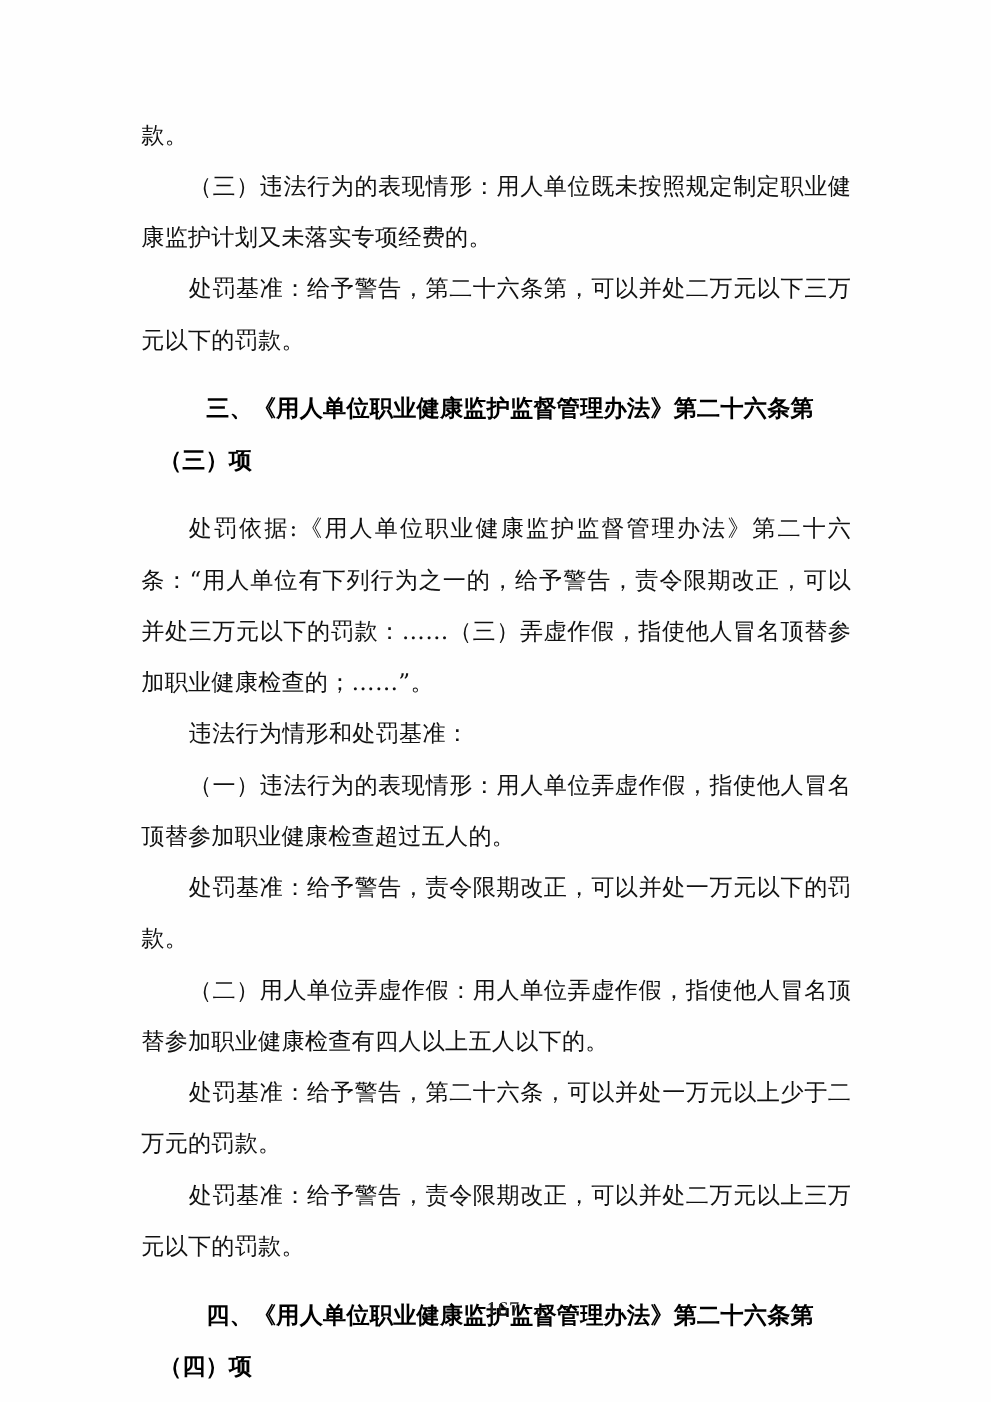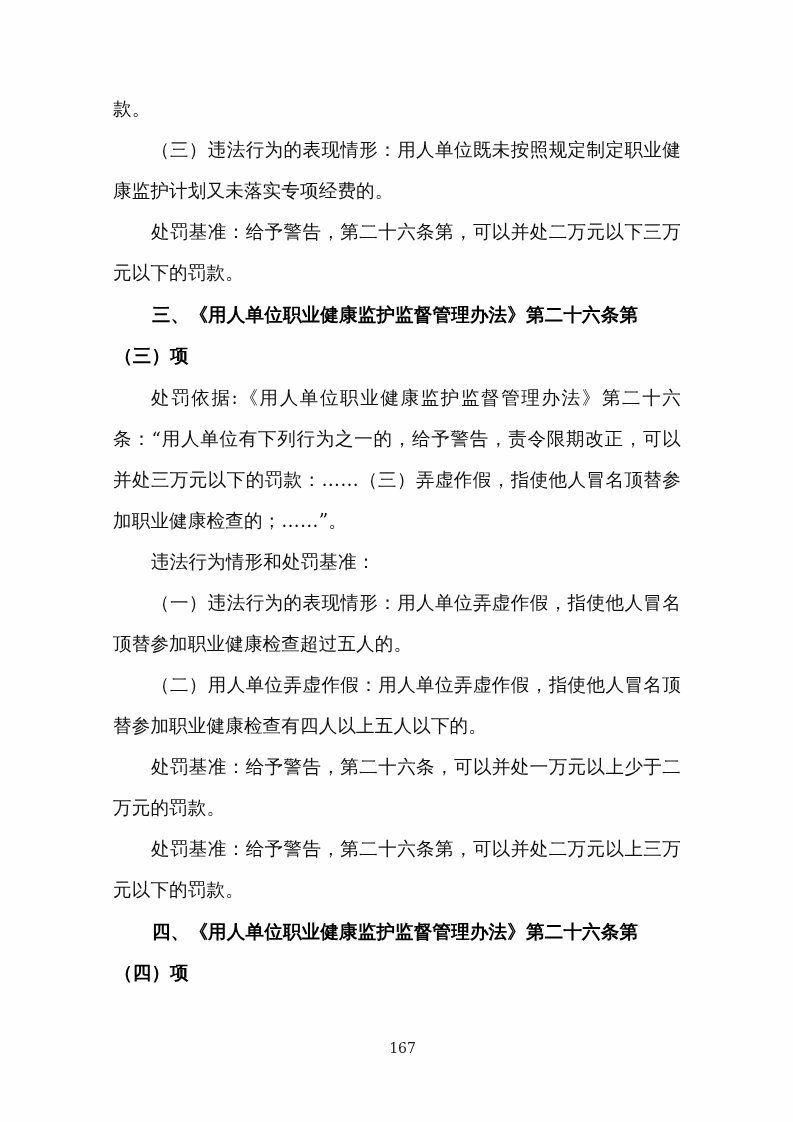--- a/index.html
+++ b/index.html
@@ -34,21 +34,21 @@
     letter-spacing: 0.2px;
   }
   .indent2 {
     text-indent: 38px;
   }
   .heading {
     font-size: 18.5px;
     line-height: 41px;
     color: #000000;
     font-weight: bold;
-    margin: 1px;
+    margin: 14px;
     text-indent: 38px;
     letter-spacing: 0.2px;
   }
   .page-number {
     position: absolute;
     left: 12px;
     right: 0;
     top: 1040px;
     text-align: center;
     font-size: 14px;
@@ -61,20 +61,21 @@
 
 <div class="page">
   <div class="content">
     <p class="para">款。</p>
     <p class="para indent2">（三）违法行为的表现情形：用人单位既未按照规定制定职业健康监护计划又未落实专项经费的。</p>
     <p class="para indent2">处罚基准：给予警告，第二十六条第，可以并处二万元以下三万元以下的罚款。</p>
     <p class="heading">三、《用人单位职业健康监护监督管理办法》第二十六条第（三）项</p>
     <p class="para indent2">处罚依据:《用人单位职业健康监护监督管理办法》第二十六条：“用人单位有下列行为之一的，给予警告，责令限期改正，可以并处三万元以下的罚款：……（三）弄虚作假，指使他人冒名顶替参加职业健康检查的；……”。</p>
     <p class="para indent2">违法行为情形和处罚基准：</p>
     <p class="para indent2">（一）违法行为的表现情形：用人单位弄虚作假，指使他人冒名顶替参加职业健康检查超过五人的。</p>
+    <p class="para indent2">处罚基准：给予警告，责令限期改正，可以并处一万元以下的罚款。</p>
     <p class="para indent2">（二）用人单位弄虚作假：用人单位弄虚作假，指使他人冒名顶替参加职业健康检查有四人以上五人以下的。</p>
     <p class="para indent2">处罚基准：给予警告，第二十六条，可以并处一万元以上少于二万元的罚款。</p>
-    <p class="para indent2">处罚基准：给予警告，第二十六条第，可以并处二万元以上三万元以下的罚款。</p>
+    <p class="para indent2">处罚基准：给予警告，责令限期改正，可以并处二万元以上三万元以下的罚款。</p>
     <p class="heading">四、《用人单位职业健康监护监督管理办法》第二十六条第（四）项</p>
 
   </div>
   <div class="page-number">167</div>
 </div>
 
 </body></html>

